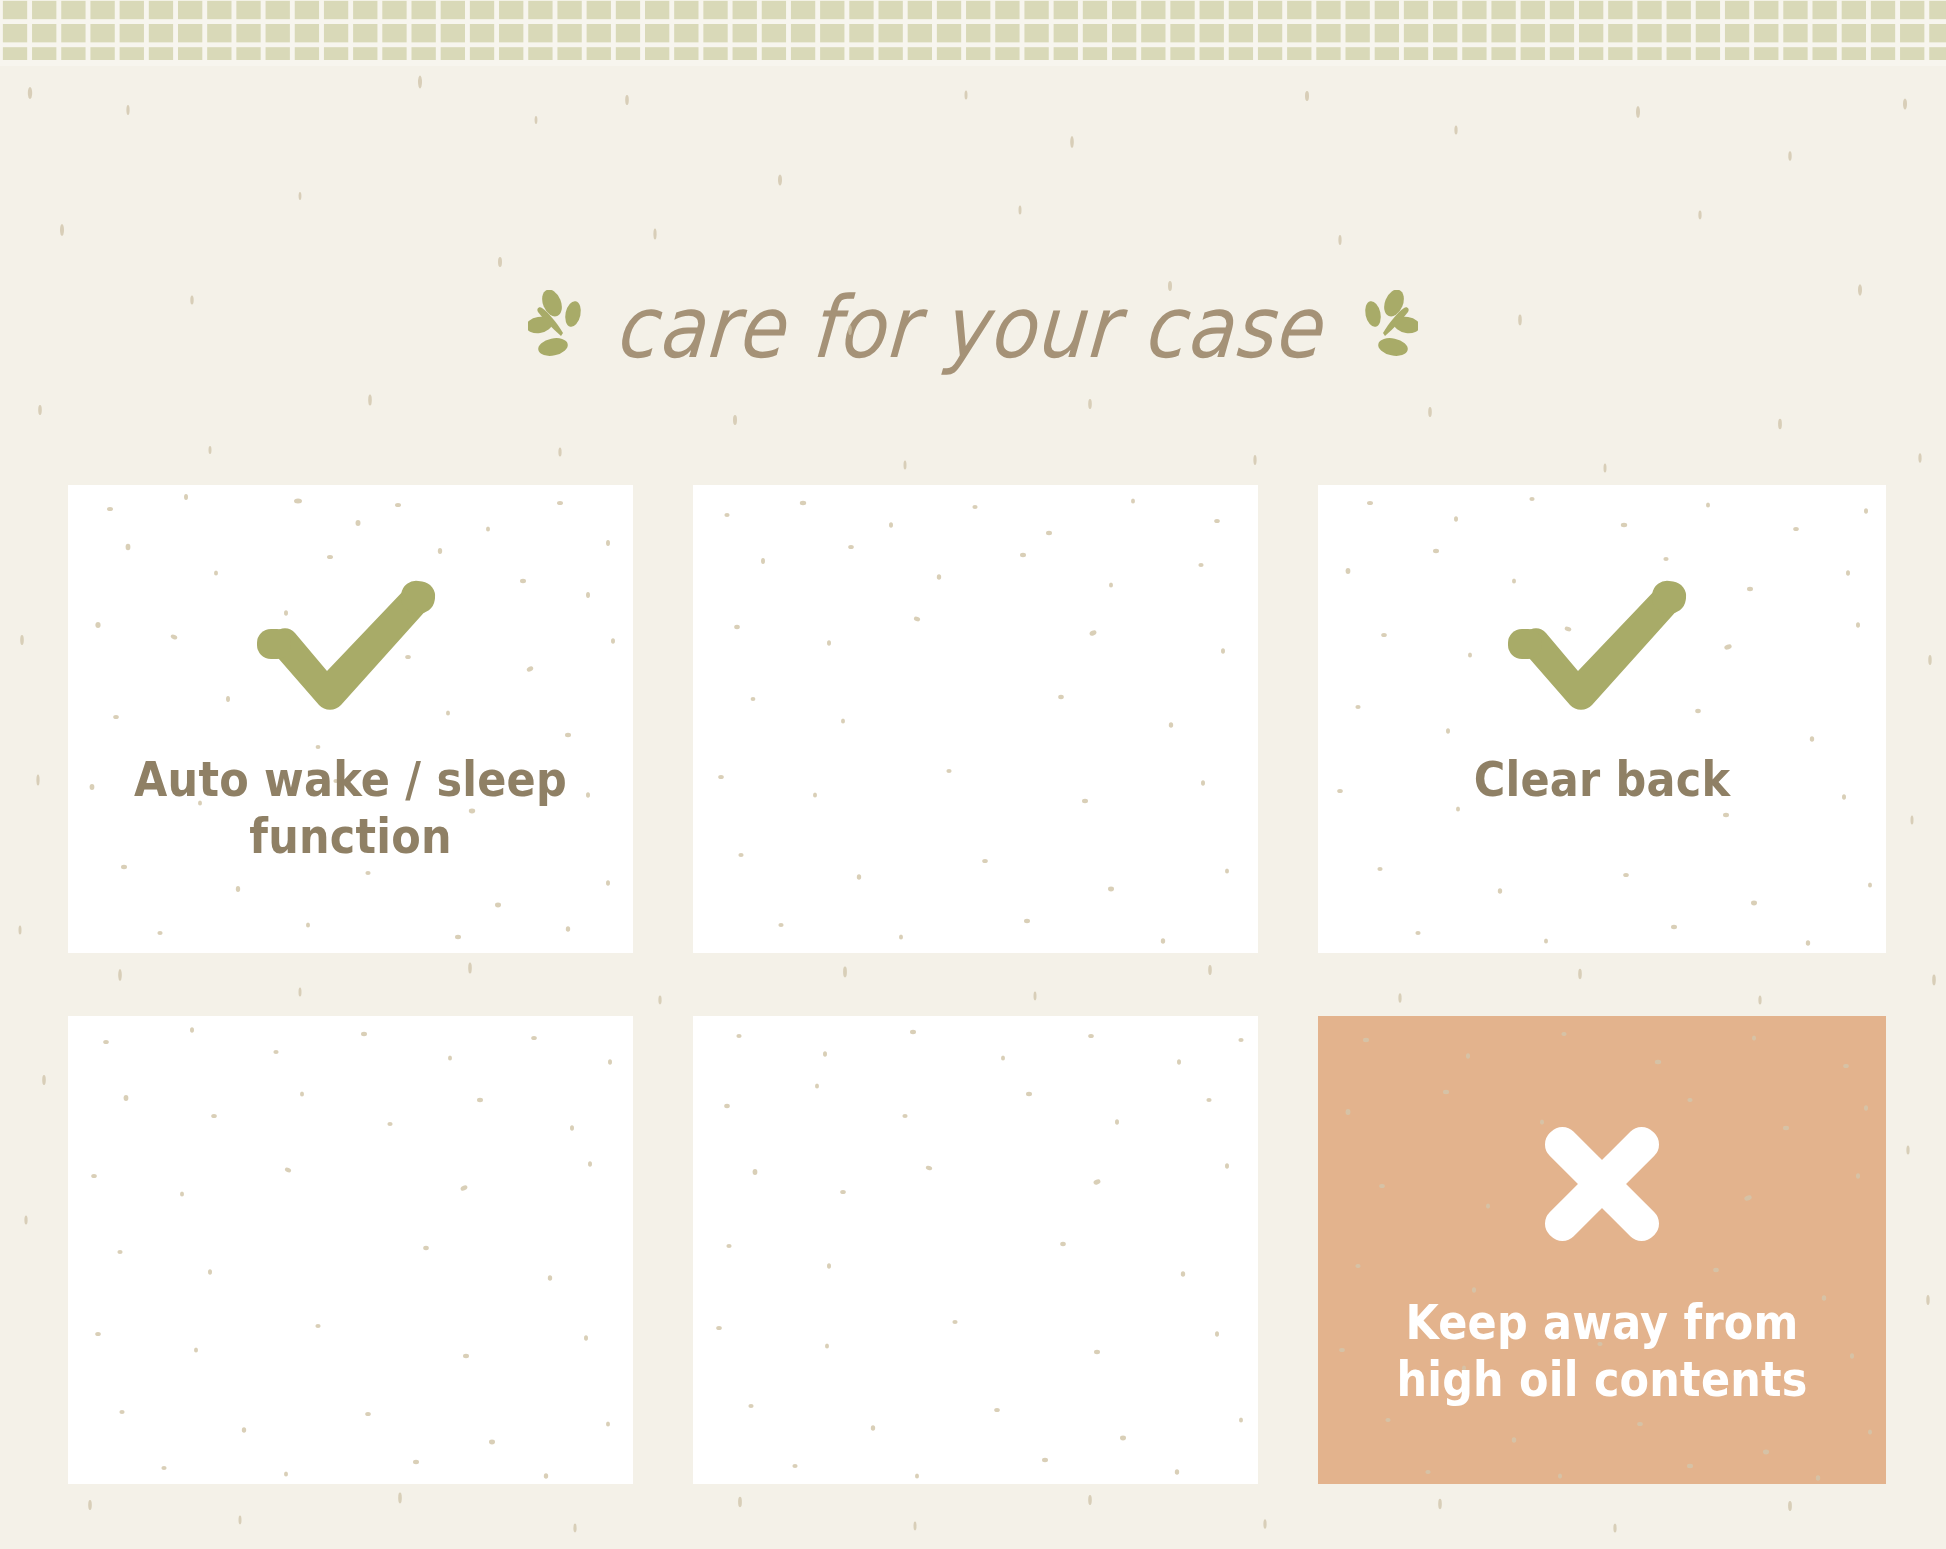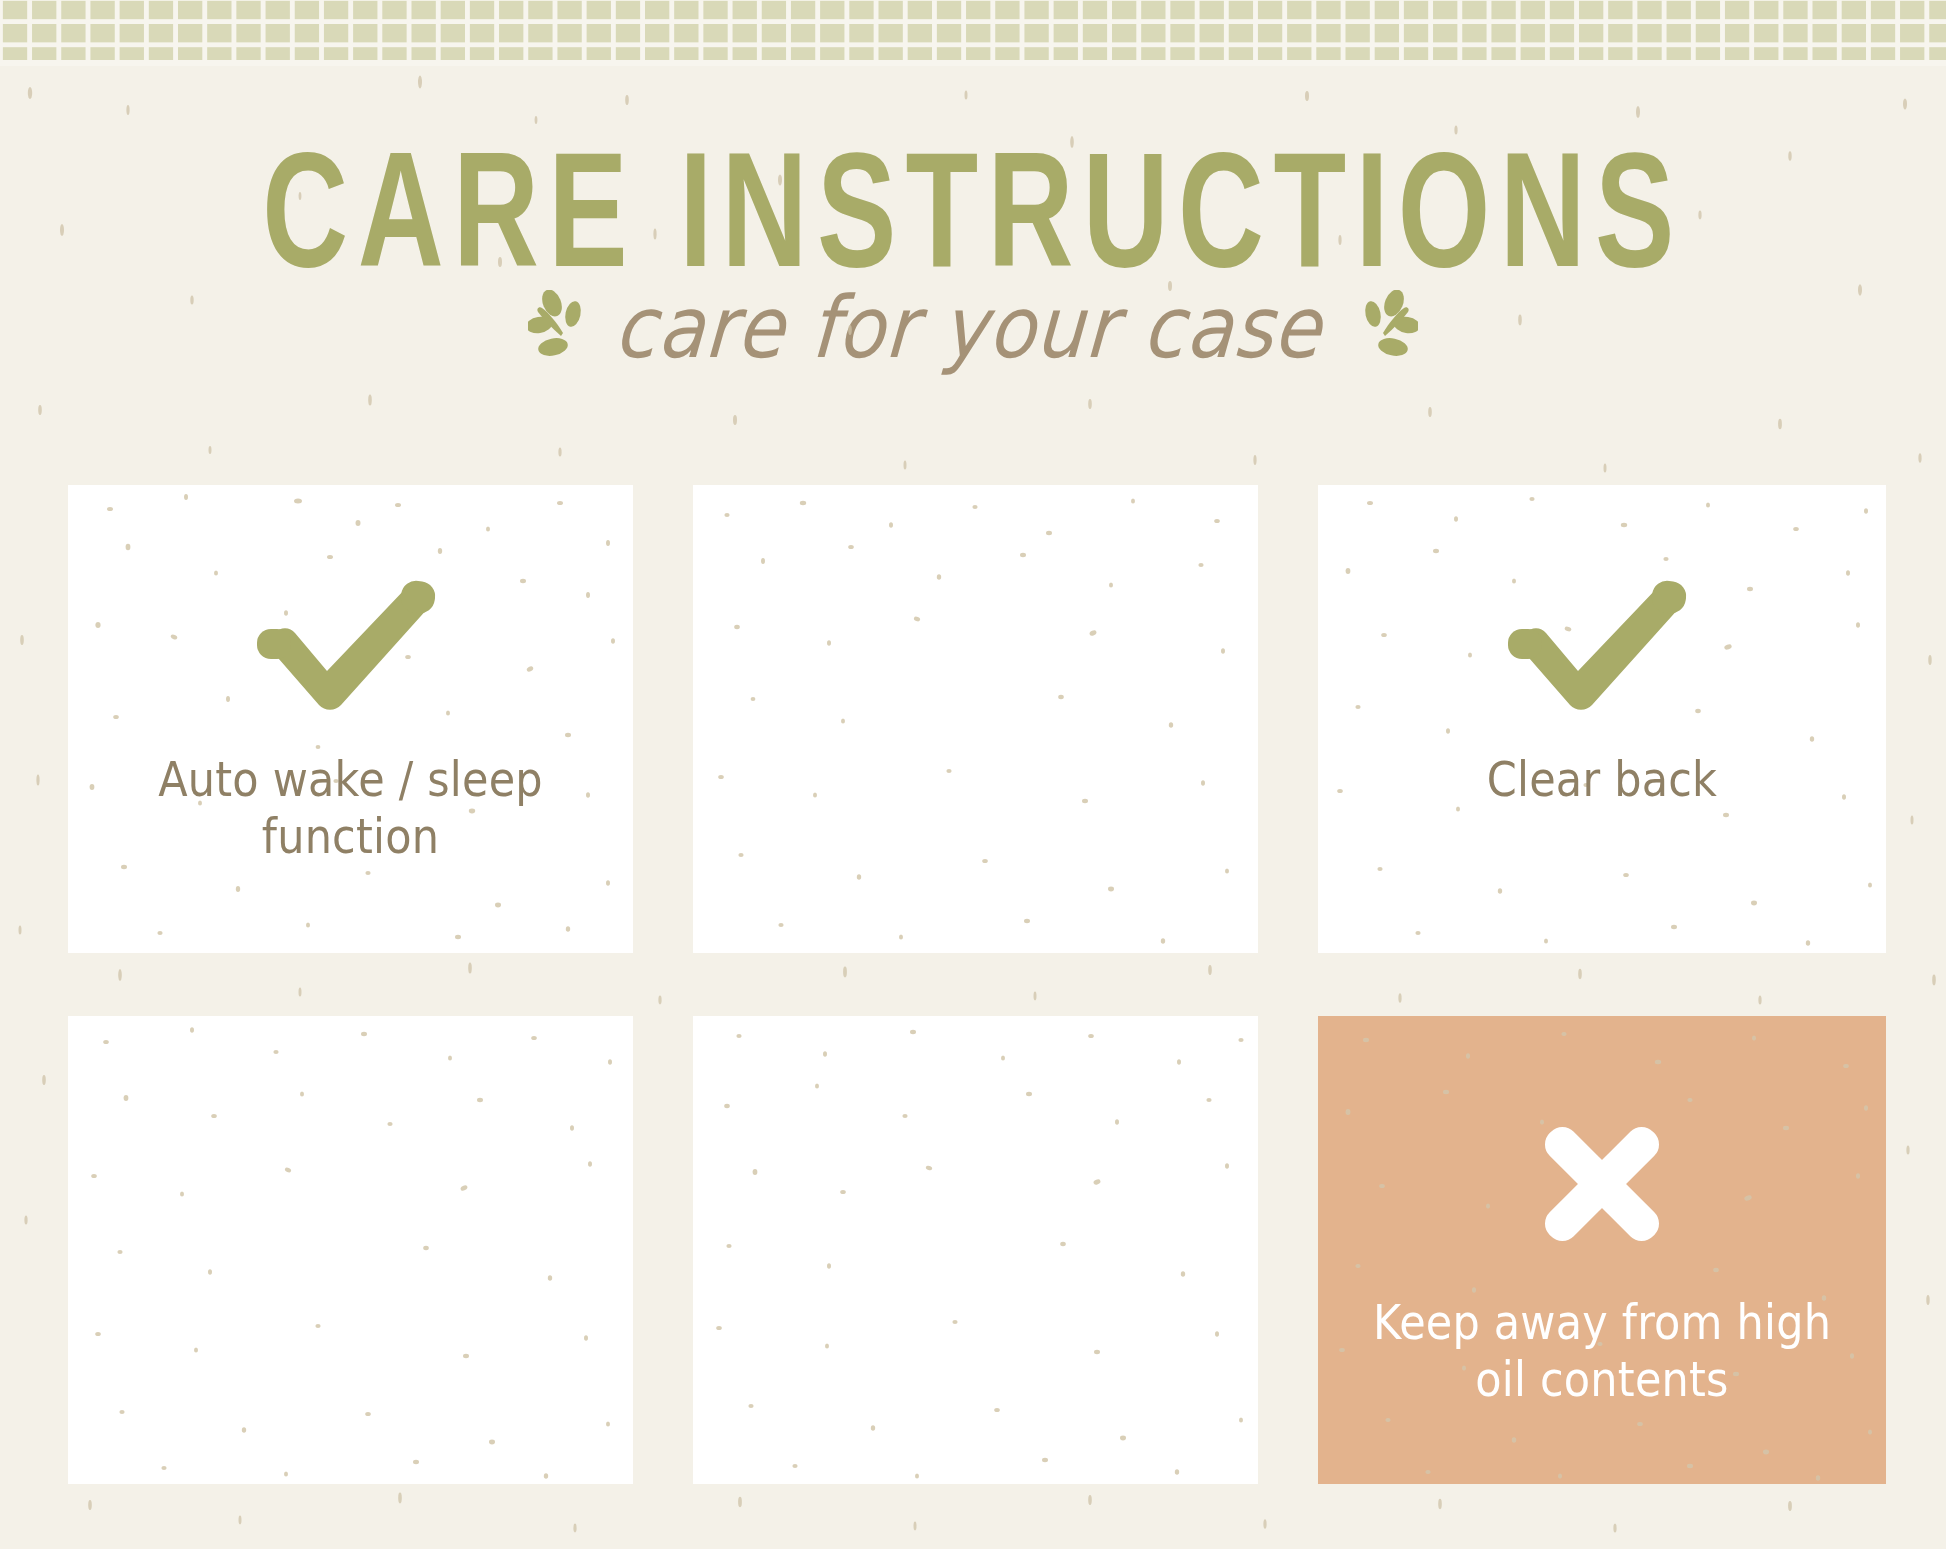--- a/index.html
+++ b/index.html
@@ -113,20 +113,21 @@
     z-index: 6;
   }
   .card {
     position: relative;
     background: #ffffff;
     overflow: hidden;
     display: flex;
     flex-direction: column;
     align-items: center;
     justify-content: flex-start;
+    font-weight: bold;
   }
   .card.accent {
     background: #e3b38d;
   }
   .card-icon {
     margin-top: 92px;
     height: 140px;
     display: flex;
     align-items: center;
     justify-content: center;
@@ -242,23 +243,20 @@
       <ellipse cx="1440" cy="1504" rx="1.8" ry="5.2"></ellipse>
       <ellipse cx="1615" cy="1528" rx="1.6" ry="4.6"></ellipse>
       <ellipse cx="1790" cy="1506" rx="1.9" ry="5"></ellipse>
       <ellipse cx="160" cy="1410" rx="1.6" ry="4.8"></ellipse>
       <ellipse cx="520" cy="1435" rx="1.8" ry="5"></ellipse>
       <ellipse cx="1000" cy="1420" rx="1.5" ry="4.6"></ellipse>
       <ellipse cx="1460" cy="1440" rx="1.8" ry="5.2"></ellipse>
     </g>
   </svg>
 
-  <div id="header">
-    <h1 id="page-title">CARE INSTRUCTIONS</h1>
-  </div>
 
   <div id="subtitle-row">
     <span class="leaf-sprig">
       <svg width="66" height="72" viewBox="0 0 66 72" aria-hidden="true">
         <g fill="#a8ab68">
           <path d="M33 46 C24 38 16 30 10 22 C8 19 11 16 14 18 C21 23 29 33 35 43 Z"></path>
           <ellipse cx="24" cy="13" rx="9" ry="14" transform="rotate(-22 24 13)"></ellipse>
           <ellipse cx="11" cy="35" rx="13" ry="8" transform="rotate(-8 11 35)"></ellipse>
           <ellipse cx="45" cy="24" rx="7.5" ry="13" transform="rotate(12 45 24)"></ellipse>
           <ellipse cx="25" cy="57" rx="15" ry="8.5" transform="rotate(-12 25 57)"></ellipse>

